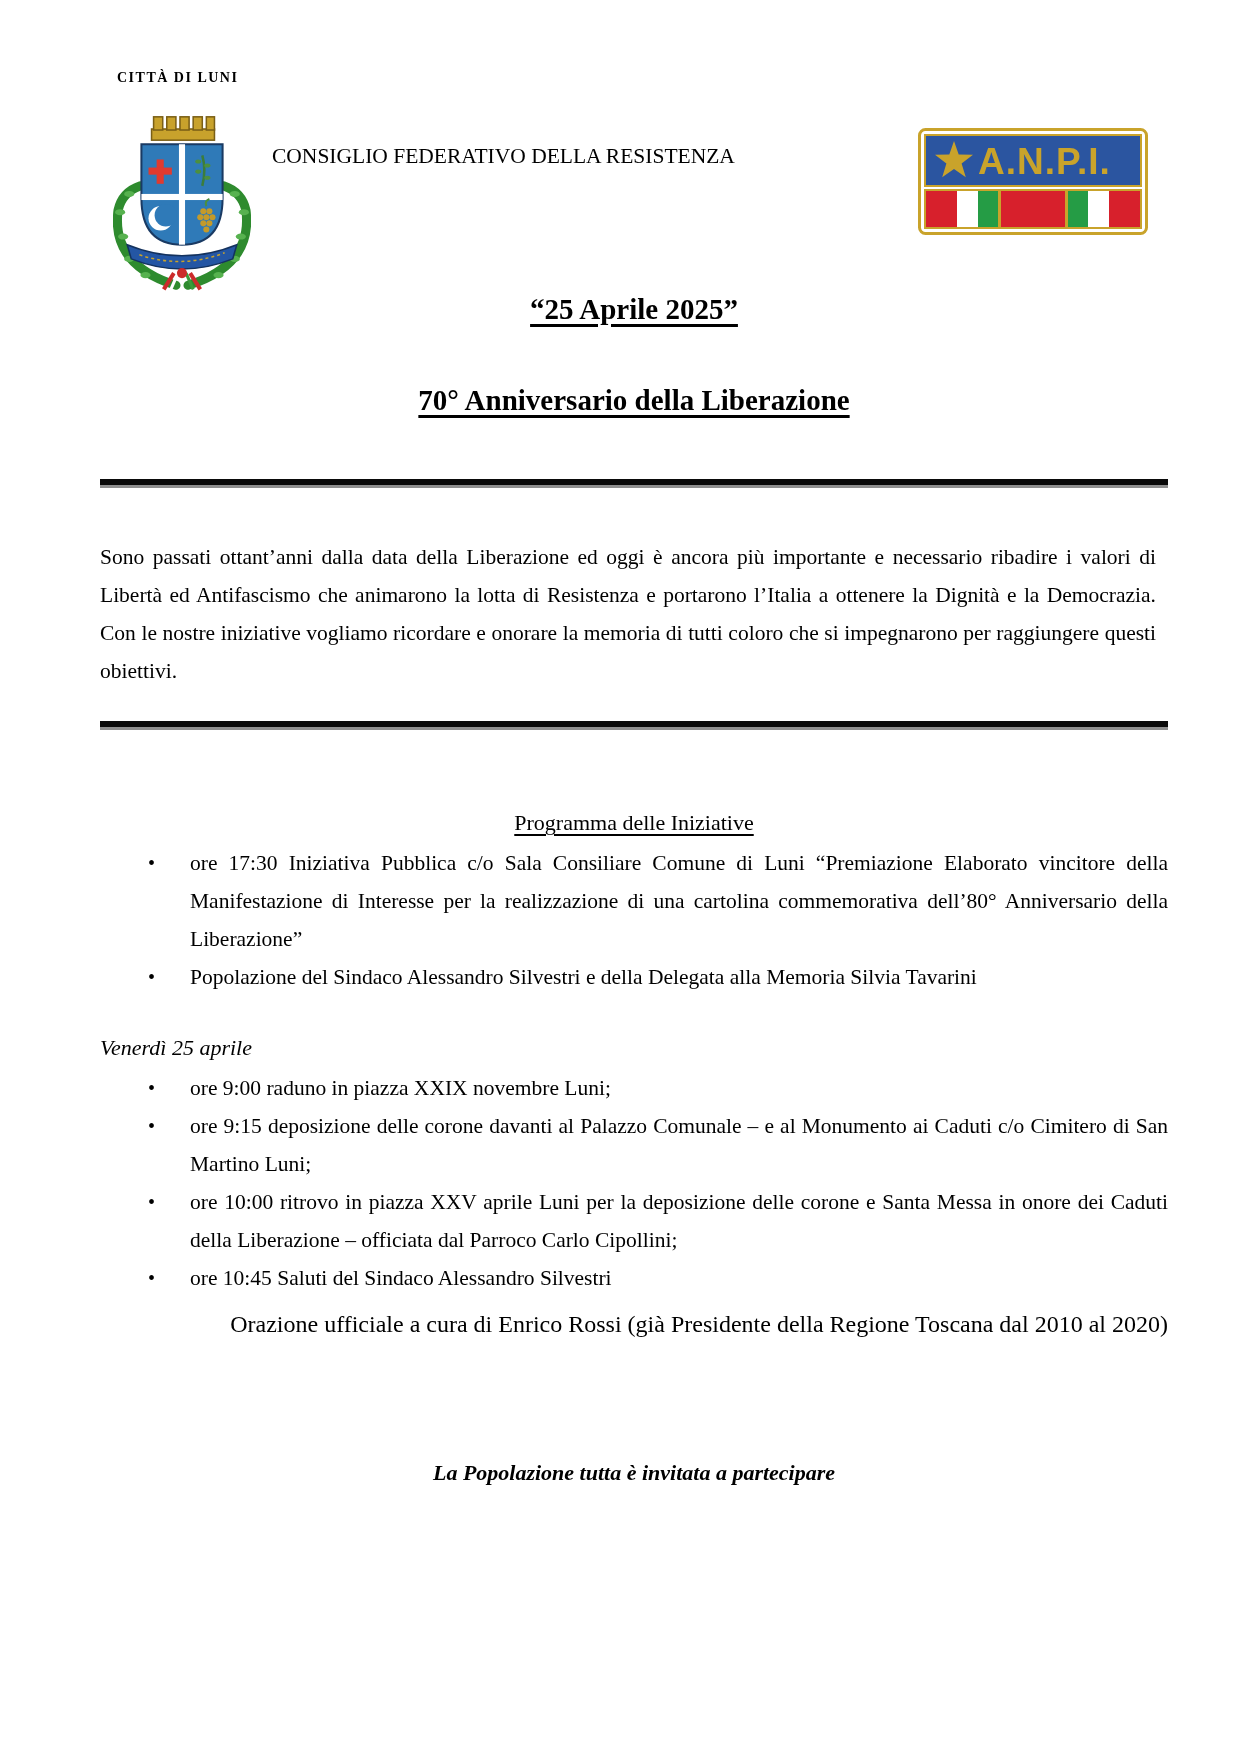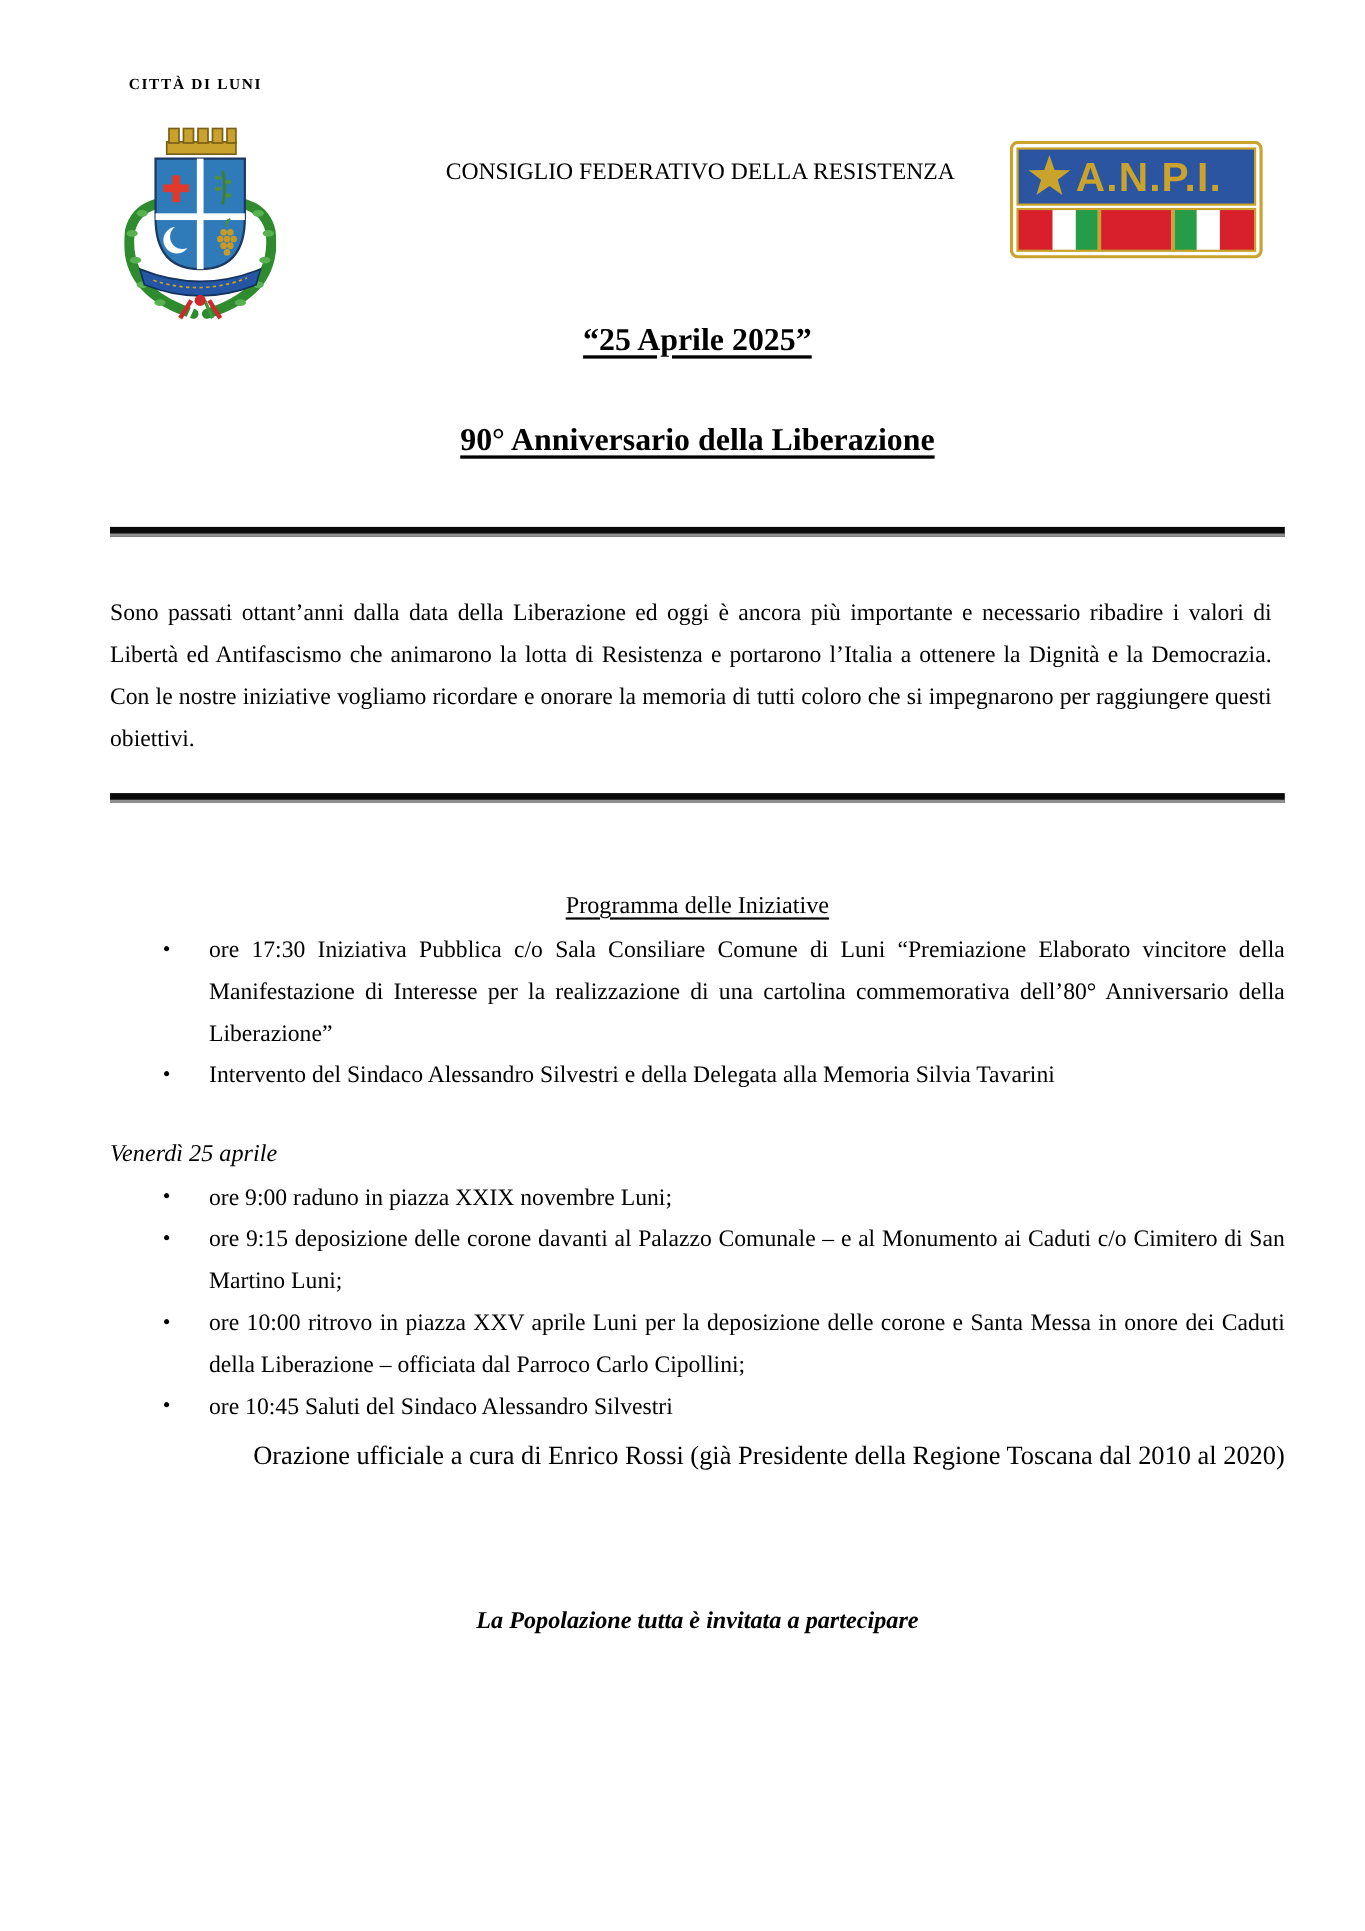--- a/index.html
+++ b/index.html
@@ -12,22 +12,22 @@
     color:#000;
     overflow:hidden;
   }
   
   .city-label{
     position:absolute;left:117px;top:70px;
     font-size:14px;font-weight:bold;letter-spacing:1.5px;
   }
   .crest{position:absolute;left:113px;top:104px;width:138px;height:188px;}
   .org-header{
-    position:absolute;left:288px;top:144px;width:580px;
-    font-size:21.5px;text-align:right;
+    position:absolute;left:272px;top:144px;width:580px;
+    font-size:21.5px;text-align:left;
   }
   .anpi{position:absolute;left:918px;top:128px;width:230px;height:107px;}
 
   
   .content{padding:292px 73px 0 100px;}
   .doc-title{
     margin:0;text-align:center;
     font-size:29px;font-weight:bold;line-height:34px;
     text-decoration:underline;text-decoration-thickness:2.5px;text-underline-offset:5px;
   }
@@ -172,38 +172,38 @@
       <rect x="170" y="62" width="21" height="38" fill="#ffffff"></rect>
       <rect x="191" y="62" width="32" height="38" fill="#d7202c"></rect>
       <rect x="7" y="62" width="216" height="38" fill="none" stroke="#c9a32b" stroke-width="2"></rect>
     </g>
   </svg>
 
   <div class="content">
 
     <h1 class="doc-title">“25 Aprile 2025”</h1>
 
-    <h2 class="doc-subtitle">90° Anniversario della Liberazione</h2>
+    <h2 class="doc-subtitle">70° Anniversario della Liberazione</h2>
 
     <div class="rule"></div>
 
     <p class="intro">Sono passati ottant’anni dalla data della Liberazione ed oggi è ancora più importante e necessario ribadire i valori di Libertà ed Antifascismo che animarono la lotta di Resistenza e portarono l’Italia a ottenere la Dignità e la Democrazia. Con le nostre iniziative vogliamo ricordare e onorare la memoria di tutti coloro che si impegnarono per raggiungere questi obiettivi.</p>
 
     <div class="rule rule2"></div>
 
     <h3 class="program-heading">Programma delle Iniziative</h3>
 
     <div class="bullet-list">
       <div class="li">
         <span class="bullet">•</span>
         <div class="li-text">ore 17:30 Iniziativa Pubblica c/o Sala Consiliare Comune di Luni “Premiazione Elaborato vincitore della Manifestazione di Interesse per la realizzazione di una cartolina commemorativa dell’80° Anniversario della Liberazione”</div>
       </div>
       <div class="li">
         <span class="bullet">•</span>
-        <div class="li-text">Intervento del Sindaco Alessandro Silvestri e della Delegata alla Memoria Silvia Tavarini</div>
+        <div class="li-text">Popolazione del Sindaco Alessandro Silvestri e della Delegata alla Memoria Silvia Tavarini</div>
       </div>
     </div>
 
     <h4 class="day-heading second">Venerdì 25 aprile</h4>
     <div class="bullet-list">
       <div class="li">
         <span class="bullet">•</span>
         <div class="li-text">ore 9:00 raduno in piazza XXIX novembre Luni;</div>
       </div>
       <div class="li">

